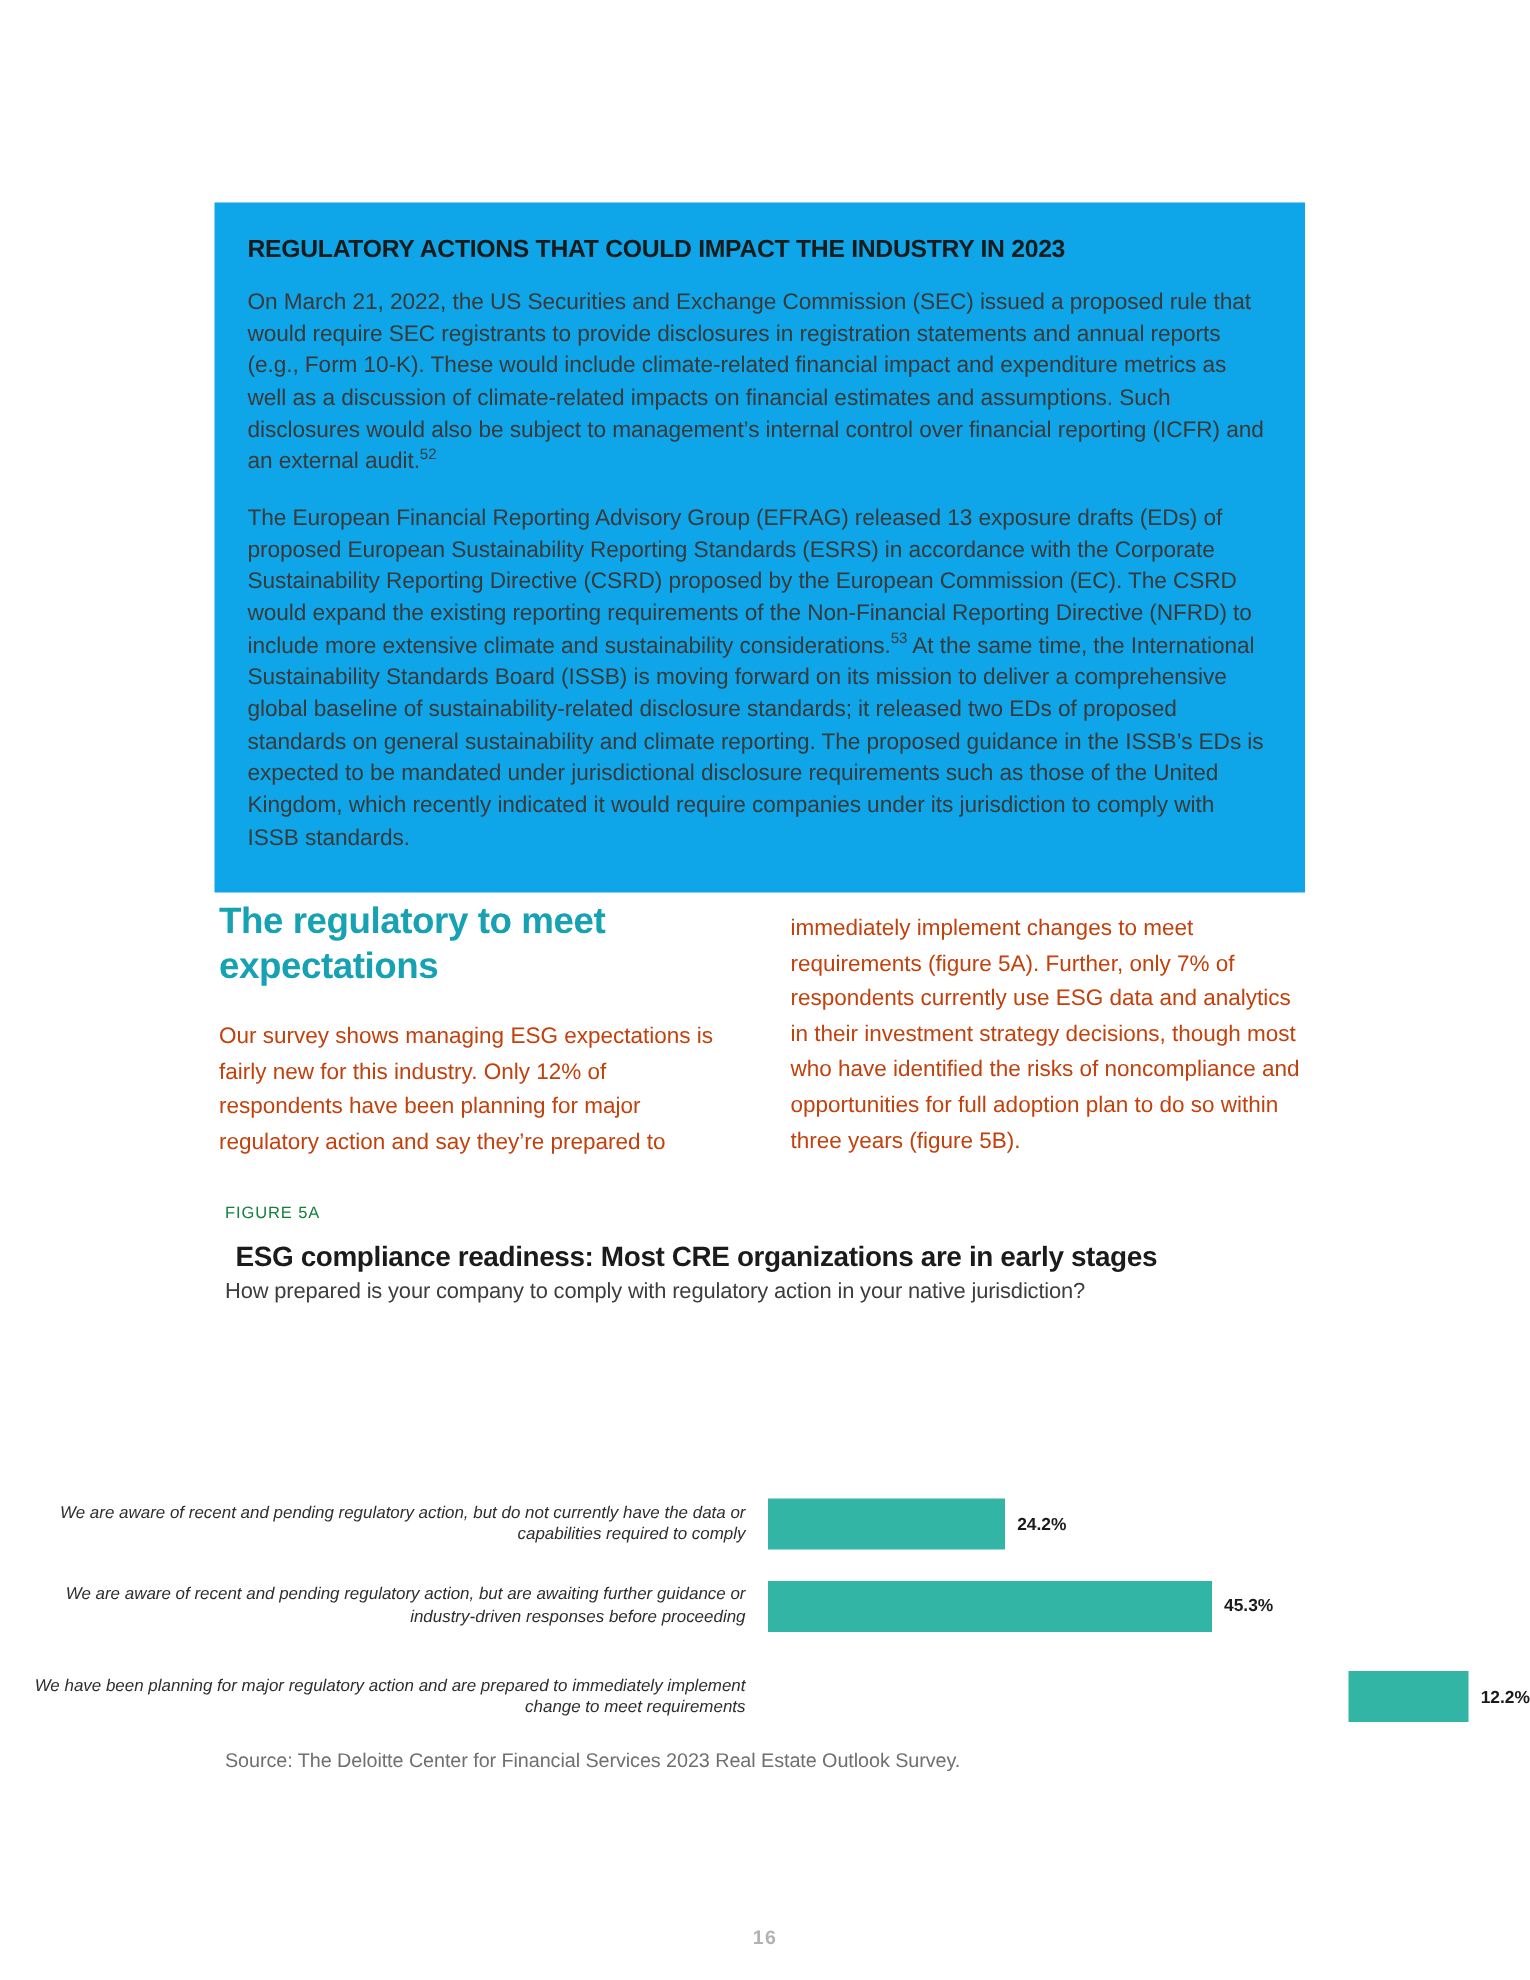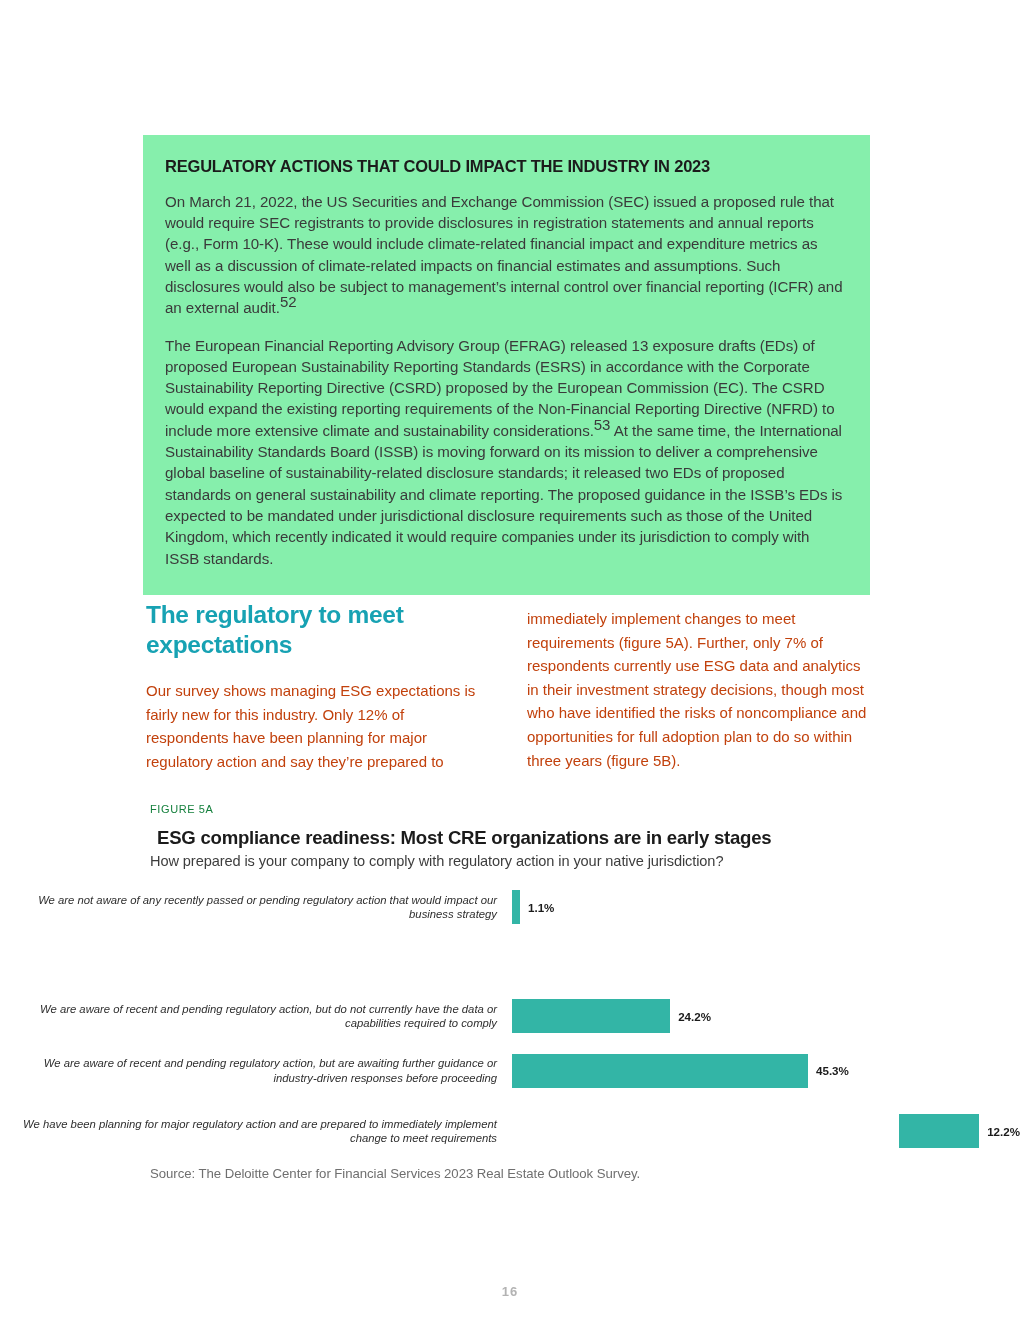--- a/index.html
+++ b/index.html
@@ -11,41 +11,41 @@
     position:relative;
     overflow:hidden;
   }
 
   
   .callout{
     position:absolute;
     left:143px;top:135px;
     width:727px;
     box-sizing:border-box;
-    background:#86efac;
+    background:#0ea5e9;
     padding:22px 24px 26px 22px;
   }
   .callout-title{
     font-family:"Liberation Sans", sans-serif;
     font-weight:bold;
     font-size:16.5px;
     letter-spacing:-0.2px;
     color:#1b1b1b;
     margin:0 0 14px 0;
     line-height:1.2;
   }
   .callout p{
     margin:0 0 16px 0;
     font-size:15.1px;
     line-height:21.3px;
     color:#3a3a3a;
     letter-spacing:-0.05px;
   }
   .callout p:last-child{margin-bottom:0;}
-  .callout sup{font-size:15px;vertical-align:super;line-height:0;}
+  .callout sup{font-size:10px;vertical-align:super;line-height:0;}
 
   
   .section-heading{
     position:absolute;
     left:146px;top:600px;
     width:330px;
     font-family:"Liberation Sans", sans-serif;
     font-weight:bold;
     font-size:24.5px;
     line-height:30px;
@@ -170,27 +170,20 @@
 
 <div class="col-right">
   <p class="bodytext">immediately implement changes to meet requirements (figure 5A). Further, only 7% of respondents currently use ESG data and analytics in their investment strategy decisions, though most who have identified the risks of noncompliance and opportunities for full adoption plan to do so within three years (figure 5B).</p>
 </div>
 
 <div class="fig-label">FIGURE 5A</div>
 <div class="fig-title">ESG compliance readiness: Most CRE organizations are in early stages</div>
 <div class="fig-sub">How prepared is your company to comply with regulatory action in your native jurisdiction?</div>
 
 <div class="chart" id="chart">
-    <div class="row" style="top: 0px;">
-      <div class="row-label">We are not aware of any recently passed or pending regulatory action that would impact our business strategy</div>
-      <div class="bar-wrap">
-        <div class="bar" style="width: 8px; background: rgb(51, 181, 166);"></div>
-        <div class="bar-value">1.1%</div>
-      </div>
-    </div>
     <div class="row" style="top: 54.5px;">
     </div>
     <div class="row" style="top: 109px;">
       <div class="row-label">We are aware of recent and pending regulatory action, but do not currently have the data or capabilities required to comply</div>
       <div class="bar-wrap">
         <div class="bar" style="width: 158.128px; background: rgb(51, 181, 166);"></div>
         <div class="bar-value">24.2%</div>
       </div>
     </div>
     <div class="row" style="top: 163.5px;">

